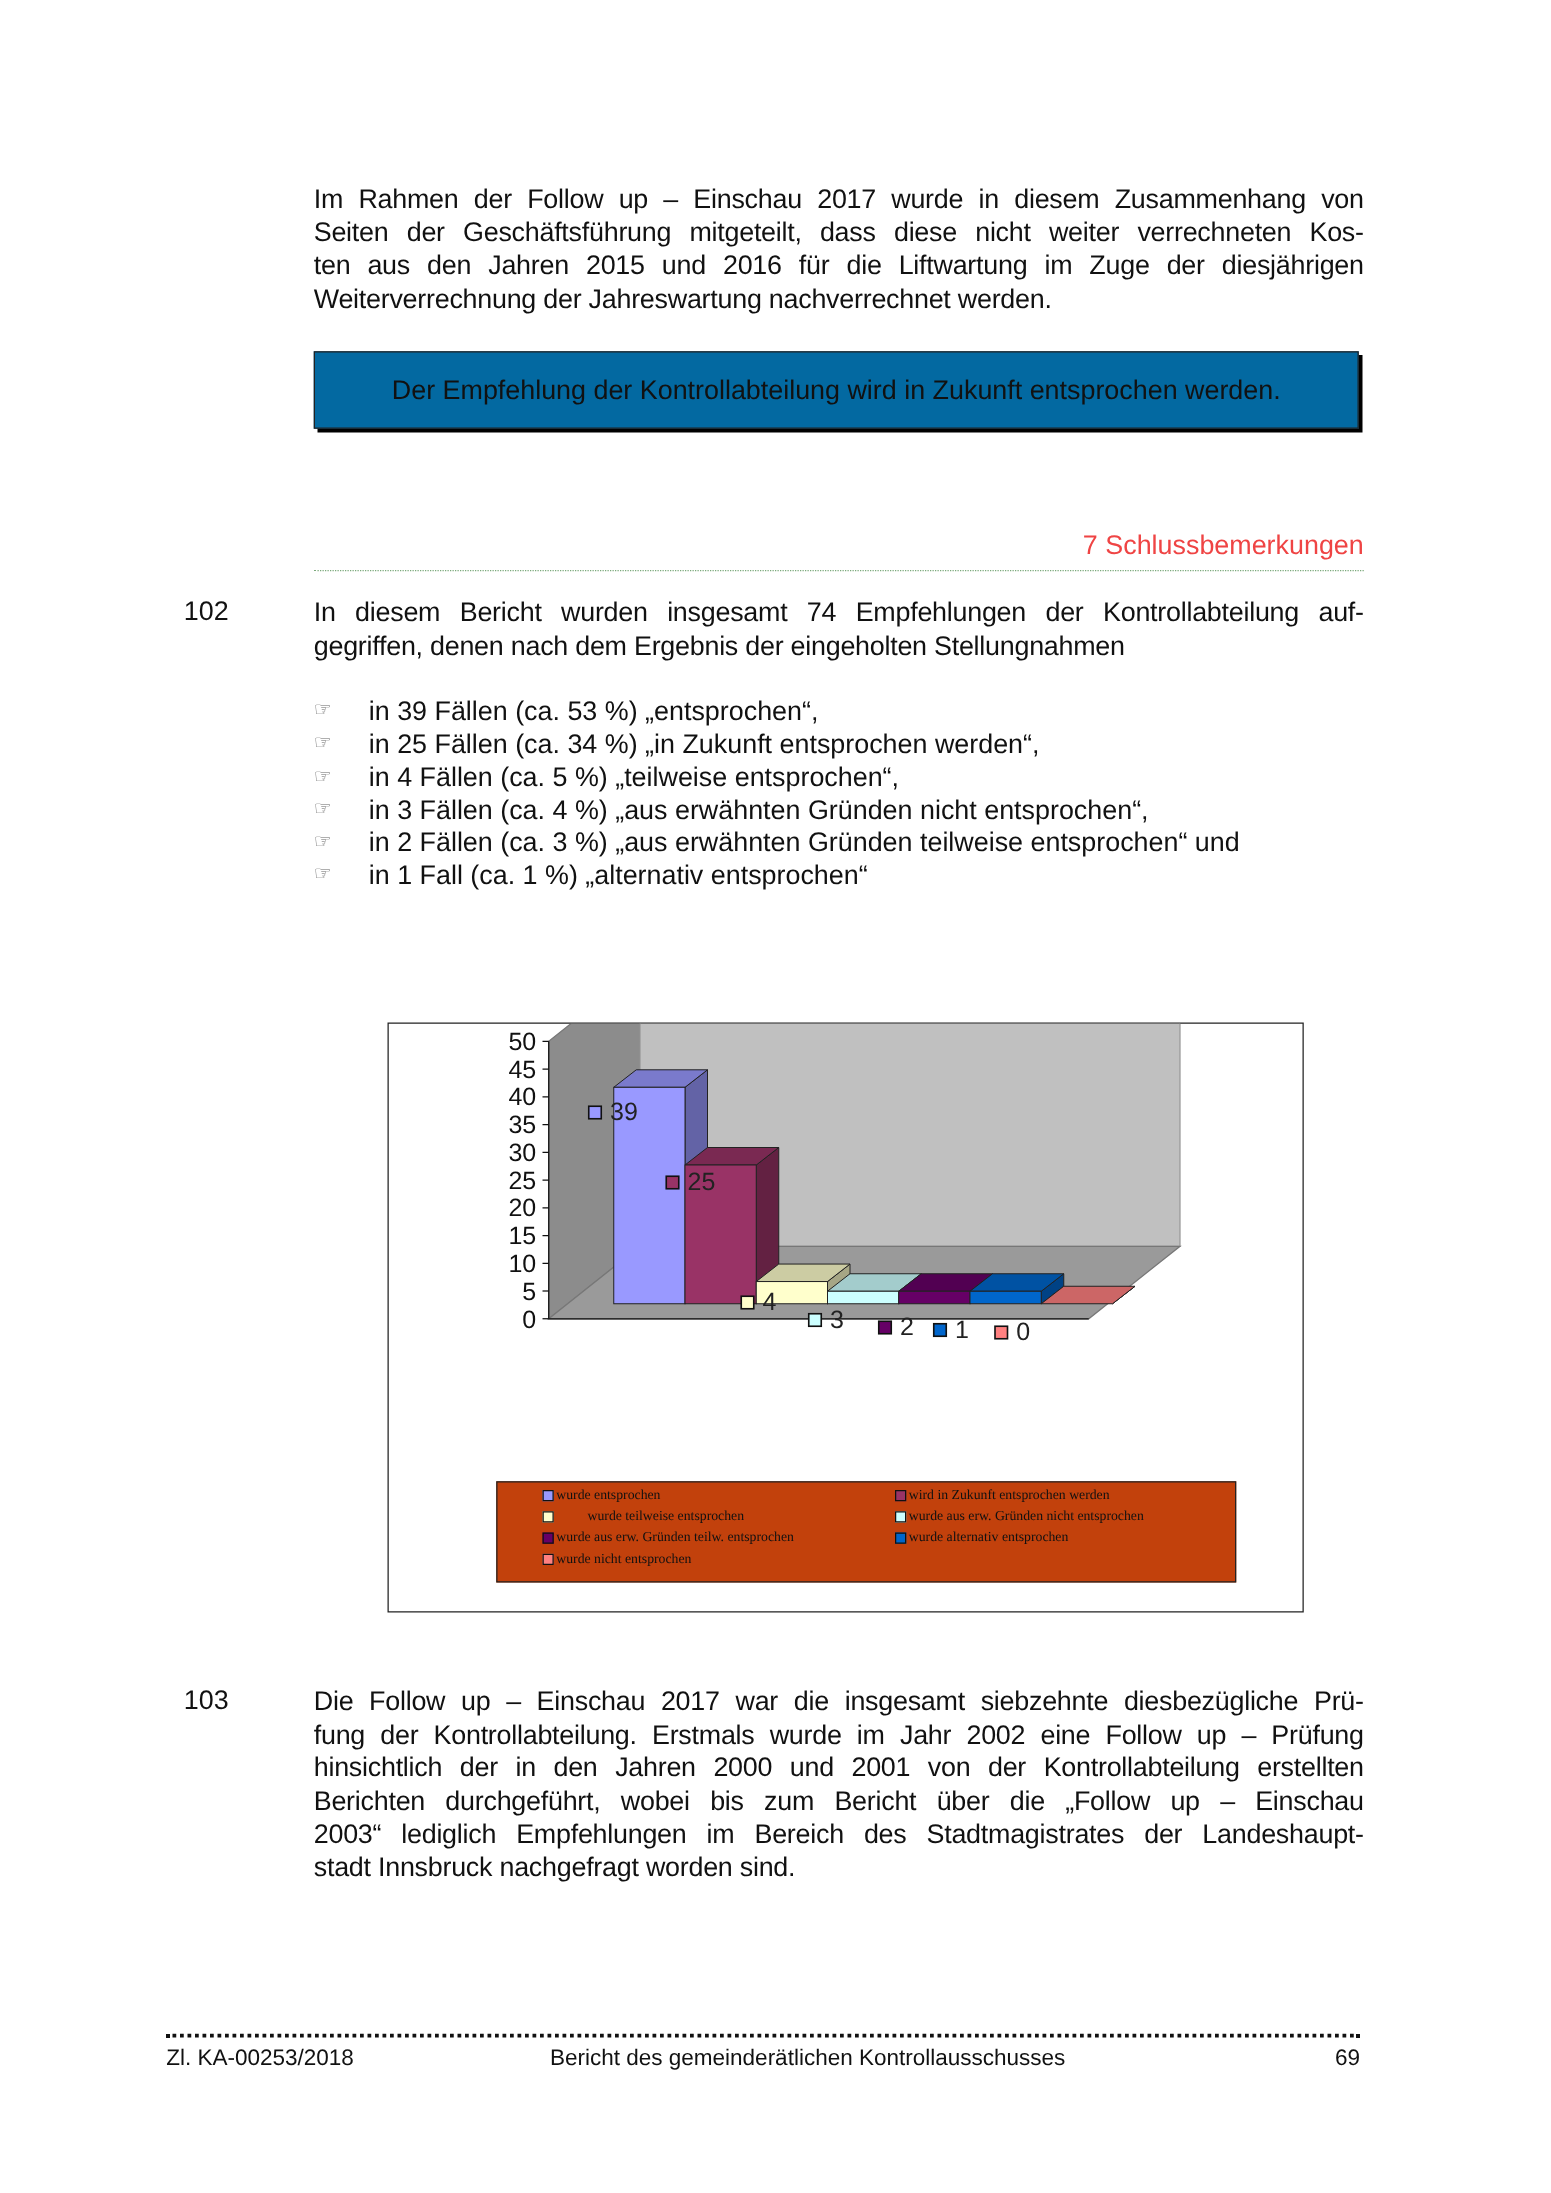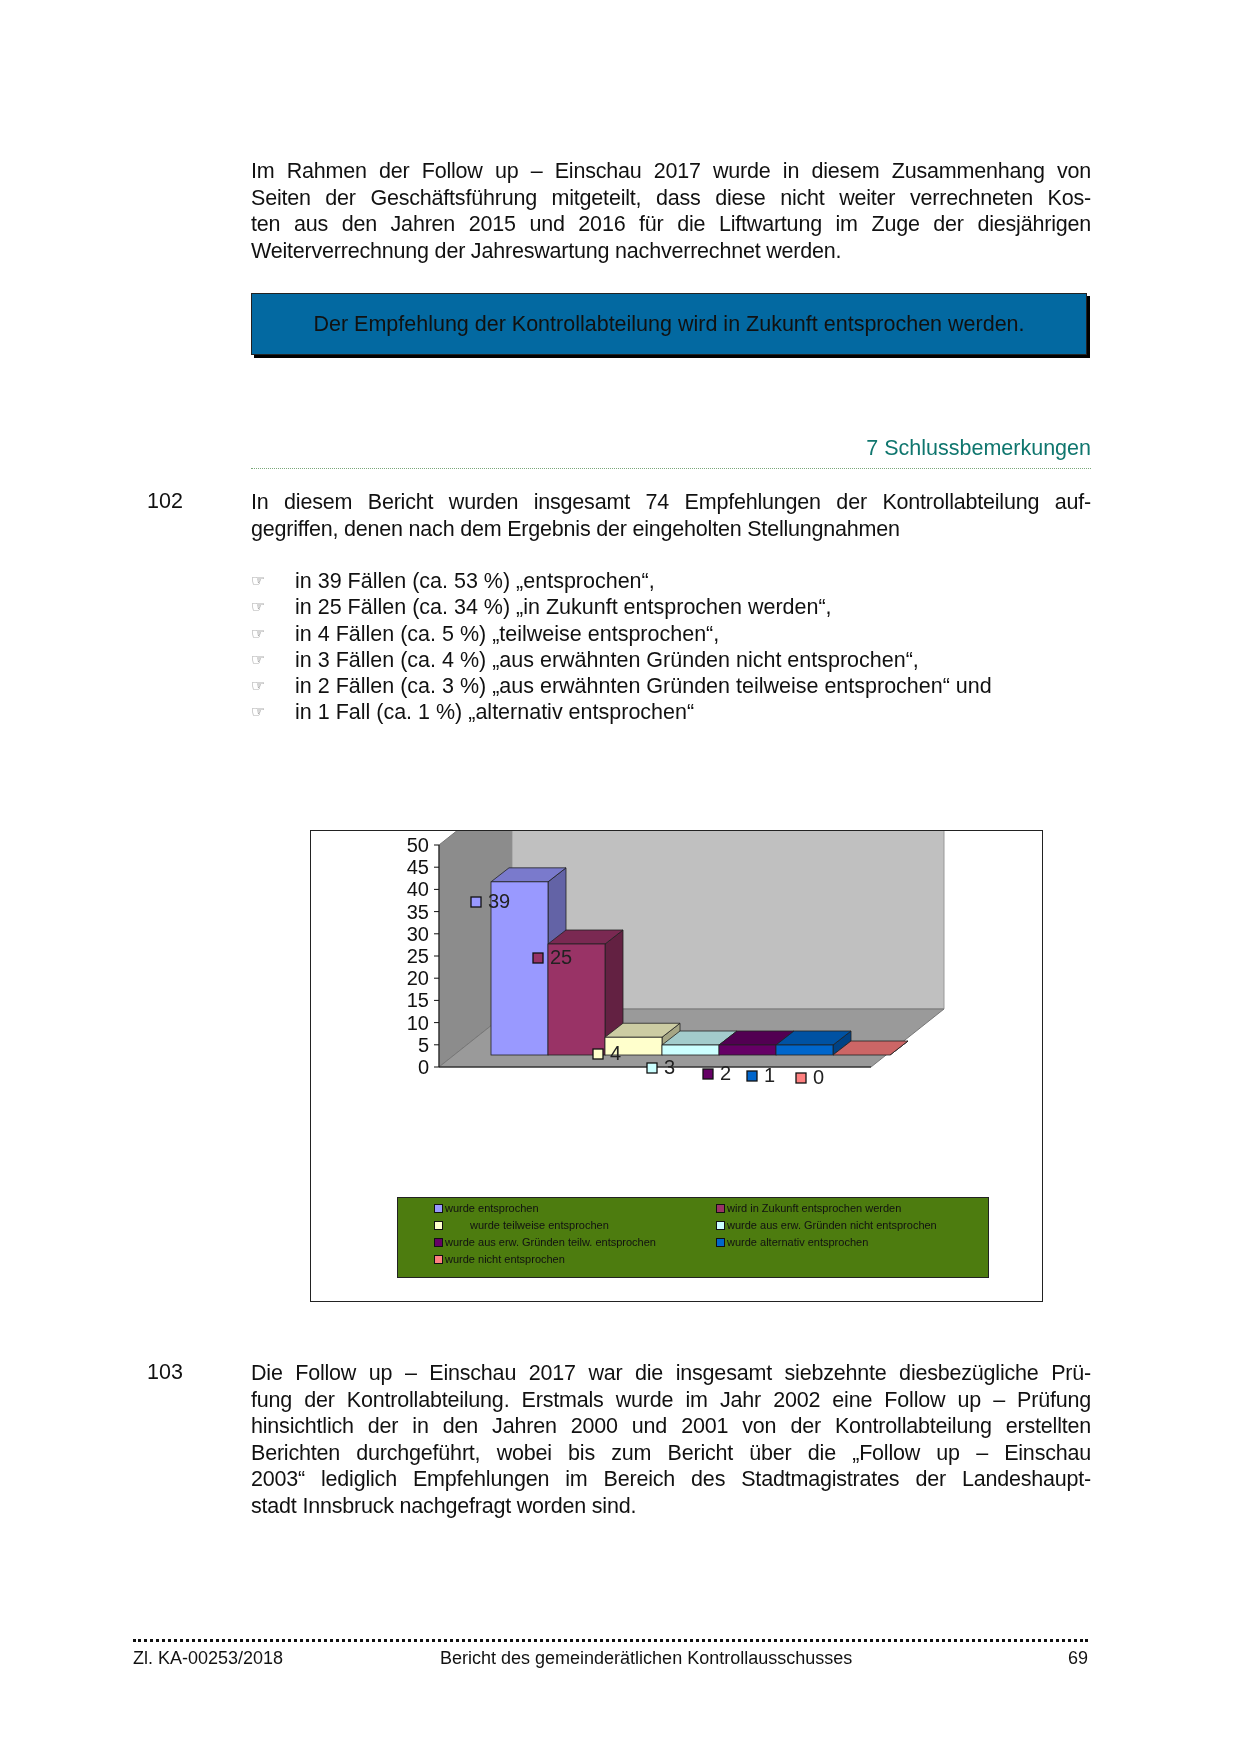--- a/index.html
+++ b/index.html
@@ -1,35 +1,35 @@
 <!DOCTYPE html>
 <html><head>
 <meta charset="utf-8">
 <style>
   html, body { margin: 0; padding: 0; background: #ffffff; }
   body { width: 1241px; height: 1754px; position: relative; overflow: hidden;
          font-family: "Liberation Sans", sans-serif; color: #111; }
-  .page { position: absolute; left: 0; top: 12px; width: 1241px; height: 1306px; }
+  .page { position: absolute; left: 0; top: 0; width: 1241px; height: 1306px; }
   .para { position: absolute; left: 251px; width: 840px; font-size: 21.5px; line-height: 26.5px;
           text-align: justify; letter-spacing: -0.2px; }
   .para .line { display: block; text-align-last: justify; white-space: nowrap; }
   .para .line.last { text-align-last: left; }
   .numlabel { position: absolute; left: 147px; font-size: 21.5px; }
   .recbox { position: absolute; left: 251px; top: 281px; width: 834px; height: 60px;
             background: #0369a1; border: 1.5px solid #222; box-shadow: 3px 3px 0 #000;
             display: flex; align-items: center; justify-content: center; font-size: 21.5px; }
-  .heading { position: absolute; right: 150px; top: 424px; font-size: 21.5px; color: #0f766e; }
+  .heading { position: absolute; right: 150px; top: 424px; font-size: 21.5px; color: #ef4444; }
   .dotline { position: absolute; left: 251px; width: 840px; top: 456px; border-top: 1.5px dotted #7aa87a; }
   .bullets { position: absolute; left: 251px; top: 556px; font-size: 21.5px; line-height: 26.3px; }
   .bullet { display: flex; align-items: center; }
   .bullet .ico { width: 44px; font-size: 16px; color: #666; }
   .chartbox { position: absolute; left: 310px; top: 818px; width: 731px; height: 470px;
               border: 1px solid #222; background: #fff; }
   .chart-title { position: absolute; left: 0; width: 100%; top: 10px; text-align: center; font-size: 24px; letter-spacing: 0.3px; }
-  .legendbox { position: absolute; left: 86px; top: 366px; width: 590px; height: 79px; border: 1px solid #222; background: #4d7c0f; }
+  .legendbox { position: absolute; left: 86px; top: 366px; width: 590px; height: 79px; border: 1px solid #222; background: #c2410c; font-family: Liberation Serif, serif; }
   .lg { position: absolute; font-size: 11px; display: flex; align-items: center; white-space: nowrap; }
   .lg .sw { width: 7px; height: 7px; border: 1px solid #111; margin-right: 2px; }
   .footer-dots { position: absolute; left: 133px; width: 955px; top: 1627px; border-top: 3px dotted #111; }
   .footer { position: absolute; top: 1636px; font-size: 18px; }
 </style>
 </head>
 <body>
 
 <div class="page">
 

